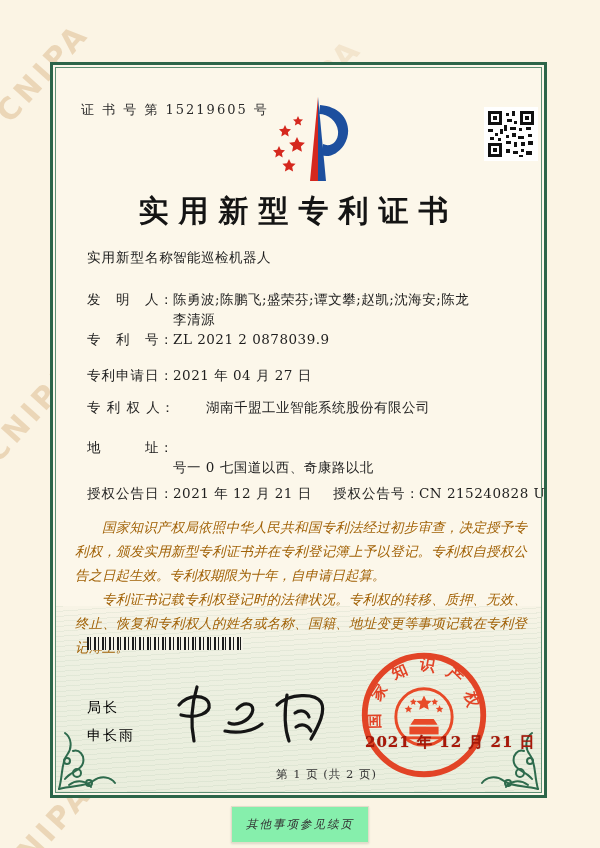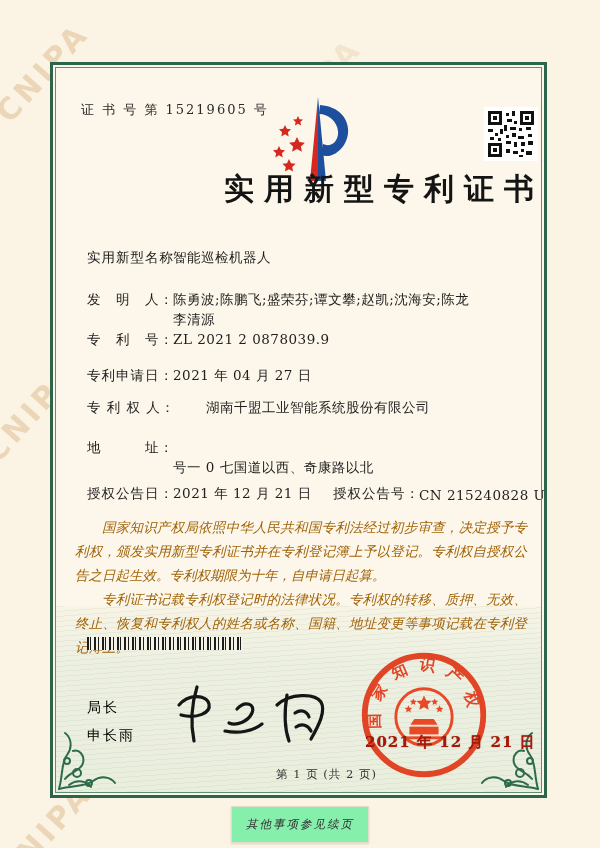--- a/index.html
+++ b/index.html
@@ -15,21 +15,21 @@
   .frame{position:absolute;left:50px;top:62px;width:497px;height:736px;
          border:3px solid #2c6549;box-sizing:border-box;background:#fcf7ea;}
   .frame::after{content:"";position:absolute;inset:2px;border:1px solid #5d8f74;pointer-events:none;}
   .lower-zone{position:absolute;left:3px;right:3px;bottom:3px;height:186px;
       background:linear-gradient(#f8f4e6,#edf0e1 30%,#eaeedd);
       background-image:repeating-linear-gradient(176deg,rgba(120,158,128,.10) 0 1px,transparent 1px 5px),
                        linear-gradient(#f8f4e6,#edf0e1 30%,#eaeedd);}
   .cert-no{position:absolute;left:28px;top:36px;font-size:13px;letter-spacing:2px;color:#2a2a2a;}
   .logo{position:absolute;left:203px;top:28px;}
   .qr{position:absolute;left:431px;top:42px;background:#fff;padding:2px;}
-  .title{position:absolute;left:0;top:104px;width:100%;text-align:right;
+  .title{position:absolute;left:0;top:126px;width:100%;text-align:center;
          font-size:30px;font-weight:bold;letter-spacing:10px;color:#141414;}
   .fields{position:absolute;left:34px;top:184px;width:440px;font-size:13.5px;color:#1e1e1e;}
   .frow{position:absolute;left:0;display:flex;}
   .flabel{width:86px;letter-spacing:1px;flex:none;white-space:pre;}
   .fvalue{letter-spacing:.5px;white-space:pre;}
   .legal{position:absolute;left:22px;top:450px;width:452px;font-size:13.5px;line-height:24px;
          font-style:italic;color:#a16207;text-align:justify;}
   .legal p{margin:0;text-indent:2em;}
   .barcode{position:absolute;left:34px;top:572px;width:156px;height:13px;
       background:repeating-linear-gradient(90deg,#1c1c1c 0 2px,#f5f3e8 2px 3px,
@@ -175,21 +175,21 @@
       <div class="frow" style="top:190px;">
         <span class="flabel">地　　　址：</span>
       </div>
       <div class="frow" style="top:210px;left:86px;">
         <span class="fvalue">号一 0 七国道以西、奇康路以北</span>
       </div>
       <div class="frow" style="top:236px;">
         <span class="flabel">授权公告日：</span>
         <span class="fvalue">2021 年 12 月 21 日</span>
       </div>
-      <div class="frow" style="top:236px;left:246px;align-items:flex-end;">
+      <div class="frow" style="top:236px;left:246px;">
         <span class="flabel">授权公告号：</span>
         <span class="fvalue">CN 215240828 U</span>
       </div>
     </div>
 
     <div class="legal">
       <p>国家知识产权局依照中华人民共和国专利法经过初步审查，决定授予专利权，颁发实用新型专利证书并在专利登记簿上予以登记。专利权自授权公告之日起生效。专利权期限为十年，自申请日起算。</p>
       <p>专利证书记载专利权登记时的法律状况。专利权的转移、质押、无效、终止、恢复和专利权人的姓名或名称、国籍、地址变更等事项记载在专利登记簿上。</p>
     </div>
 

